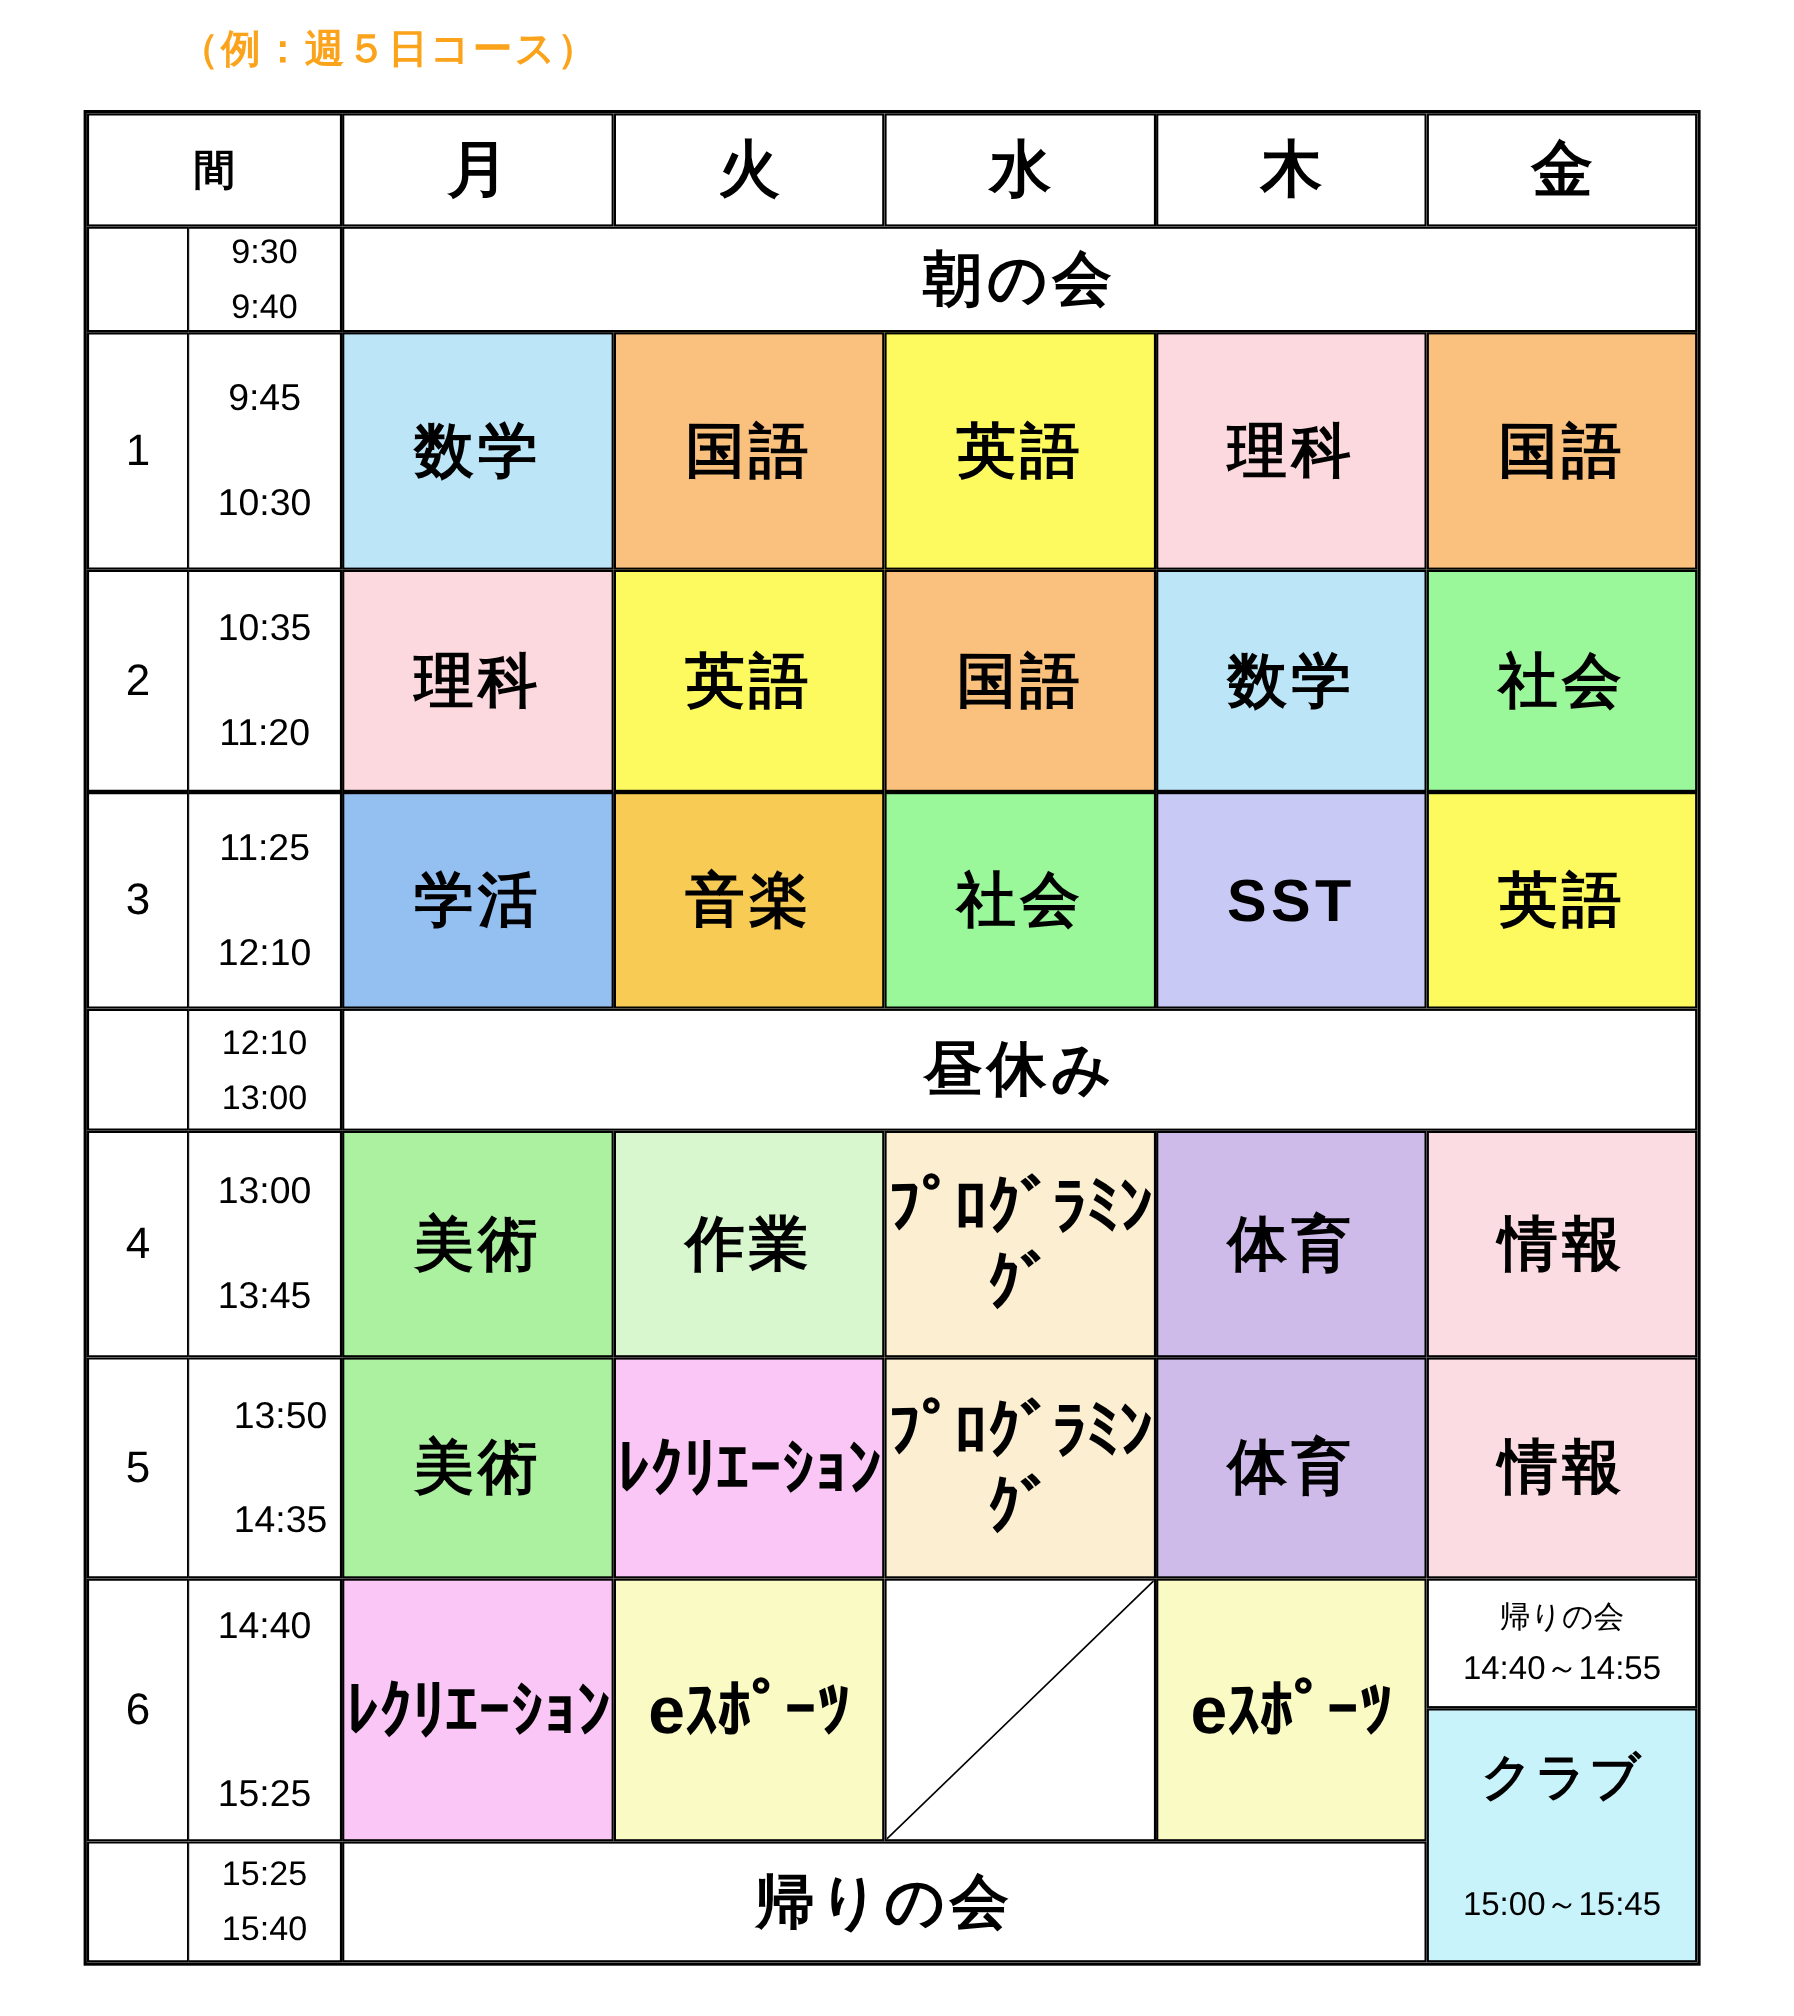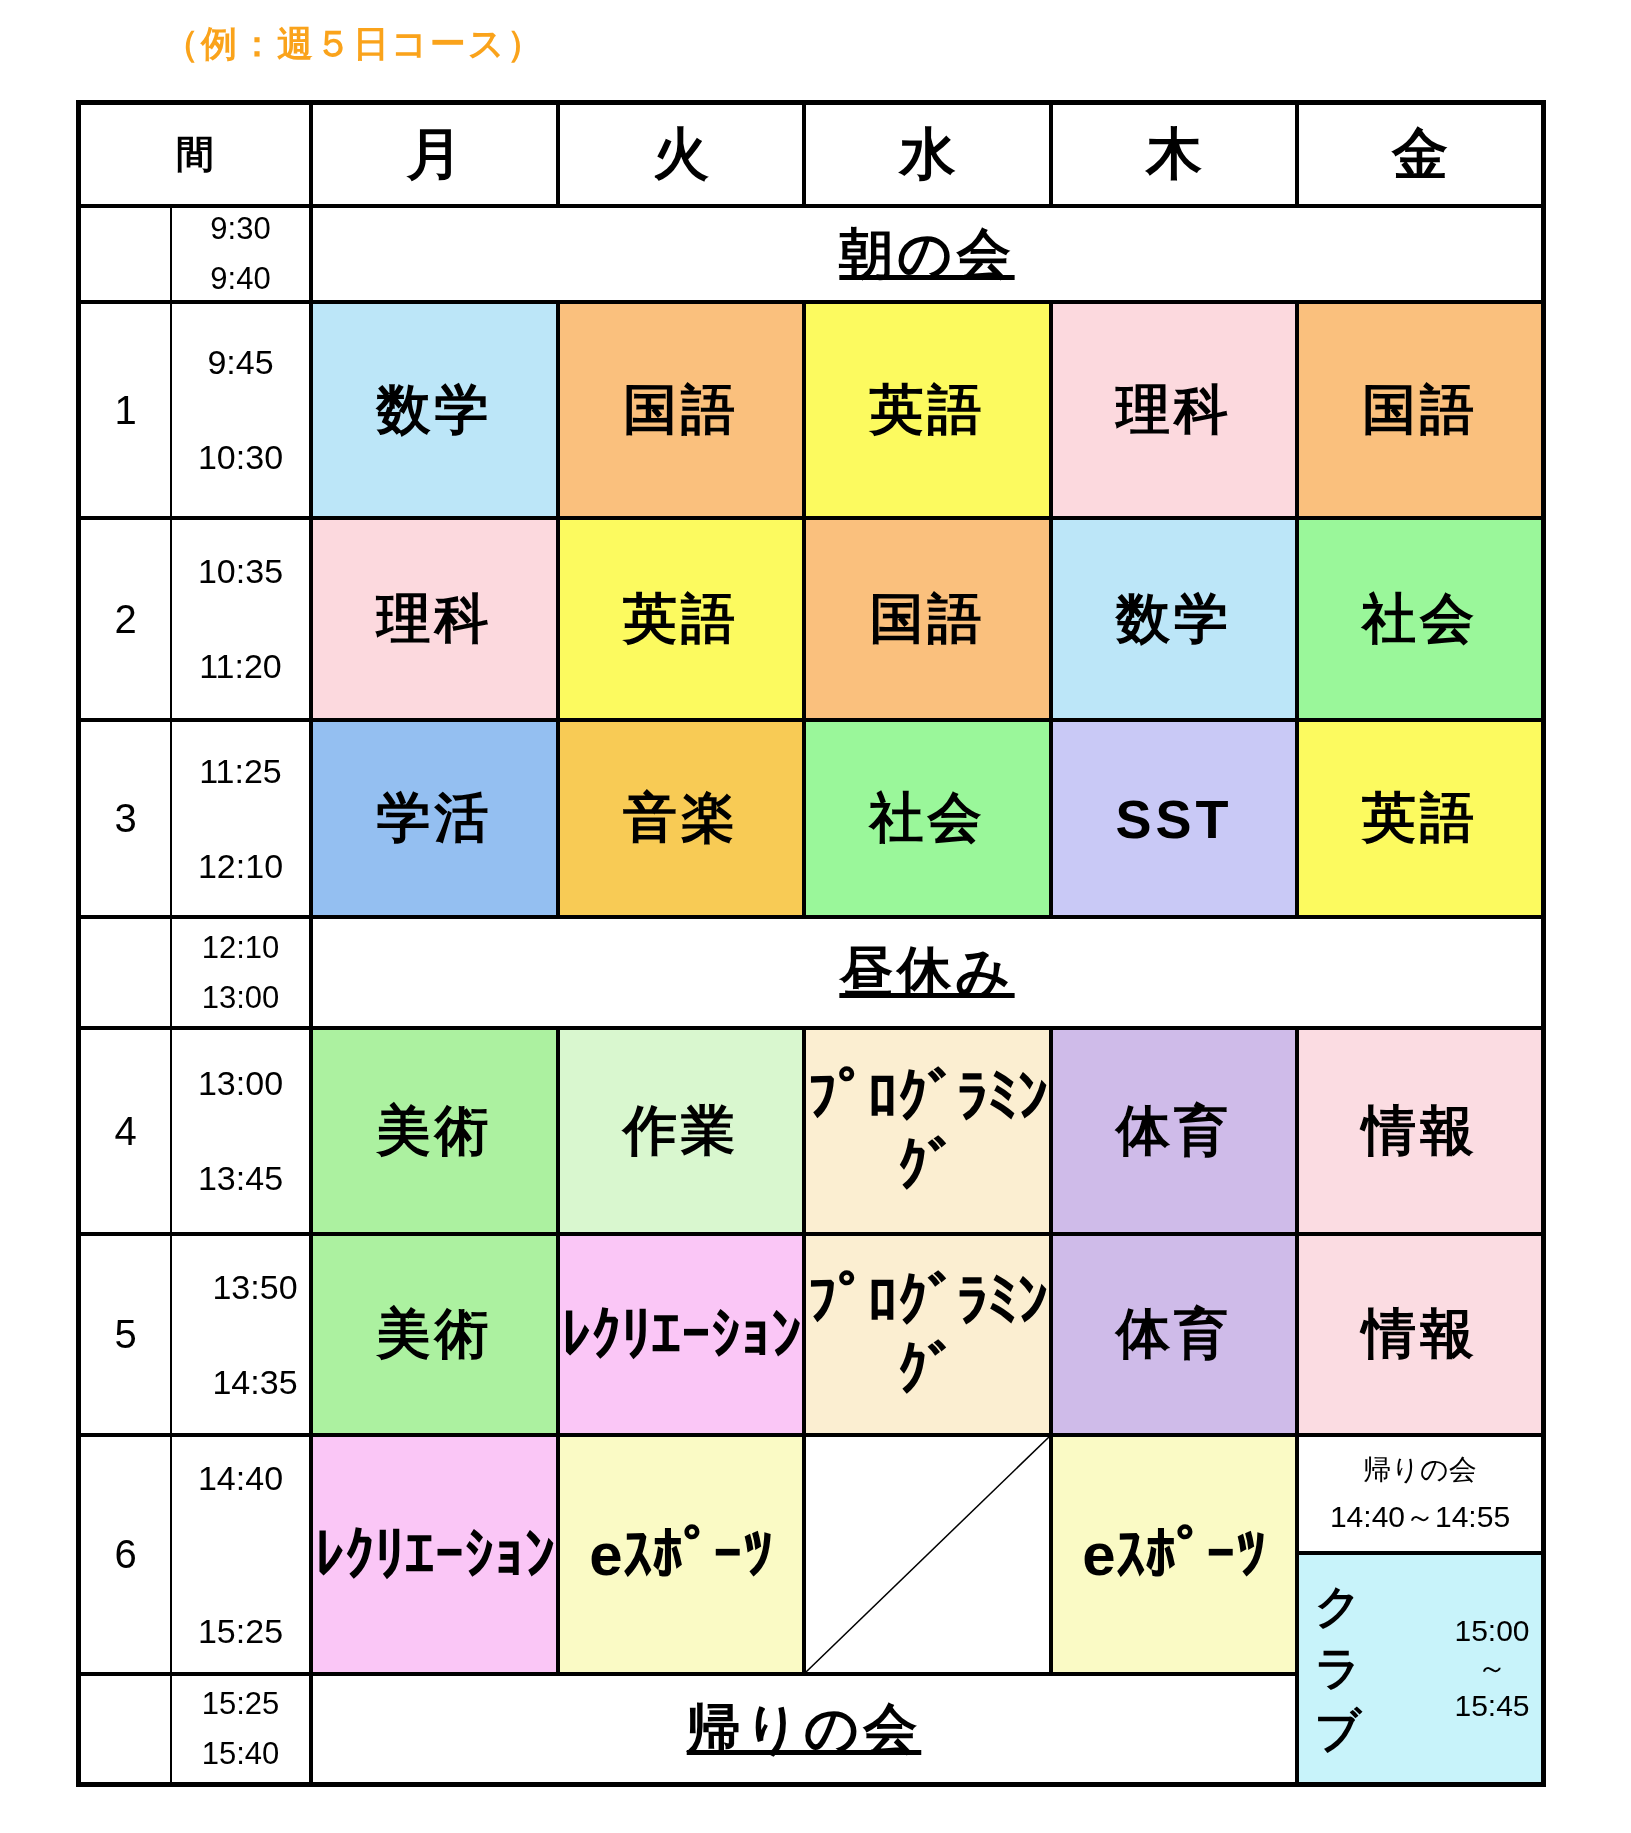--- a/index.html
+++ b/index.html
@@ -27,24 +27,24 @@
   .thin-l{border-left-width:1px;}
   .hdr{font-size:56px;font-weight:bold;}
   .hdr-time{font-size:38px;font-weight:bold;}
   .pnum{font-size:40px;}
   .time-col{flex-direction:column;font-size:34px;}
   .time-period{gap:56px;}
   .time-p6{gap:114px;}
   .time-band{font-size:31px;gap:14px;}
   .subject{font-size:54px;font-weight:bold;letter-spacing:4px;}
   .subject-kana{font-size:60px;font-weight:bold;}
-  .band-label{font-size:54px;font-weight:bold;letter-spacing:4px;text-decoration:underline;}
+  .band-label{font-size:54px;font-weight:bold;letter-spacing:4px;}
   .fri-top{flex-direction:column;font-size:28px;gap:14px;line-height:1.1;}
   .fri-top .t{font-size:30px;}
-  .club{flex-direction:row;gap:64px;}
+  .club{flex-direction:column;gap:64px;}
   .club .club-name{font-size:46px;font-weight:bold;letter-spacing:2px;}
   .club .t{font-size:30px;}
   .diag-svg{position:absolute;left:0;top:0;width:100%;height:100%;display:block;}
 </style>
 </head>
 <body>
 
 <div class="page-title" style="color: rgb(250, 163, 27);">（例：週５日コース）</div>
 <div id="grid">
     <div class="cell hdr-time" style="grid-area: 1 / 1 / span 1 / span 2;">間</div>

